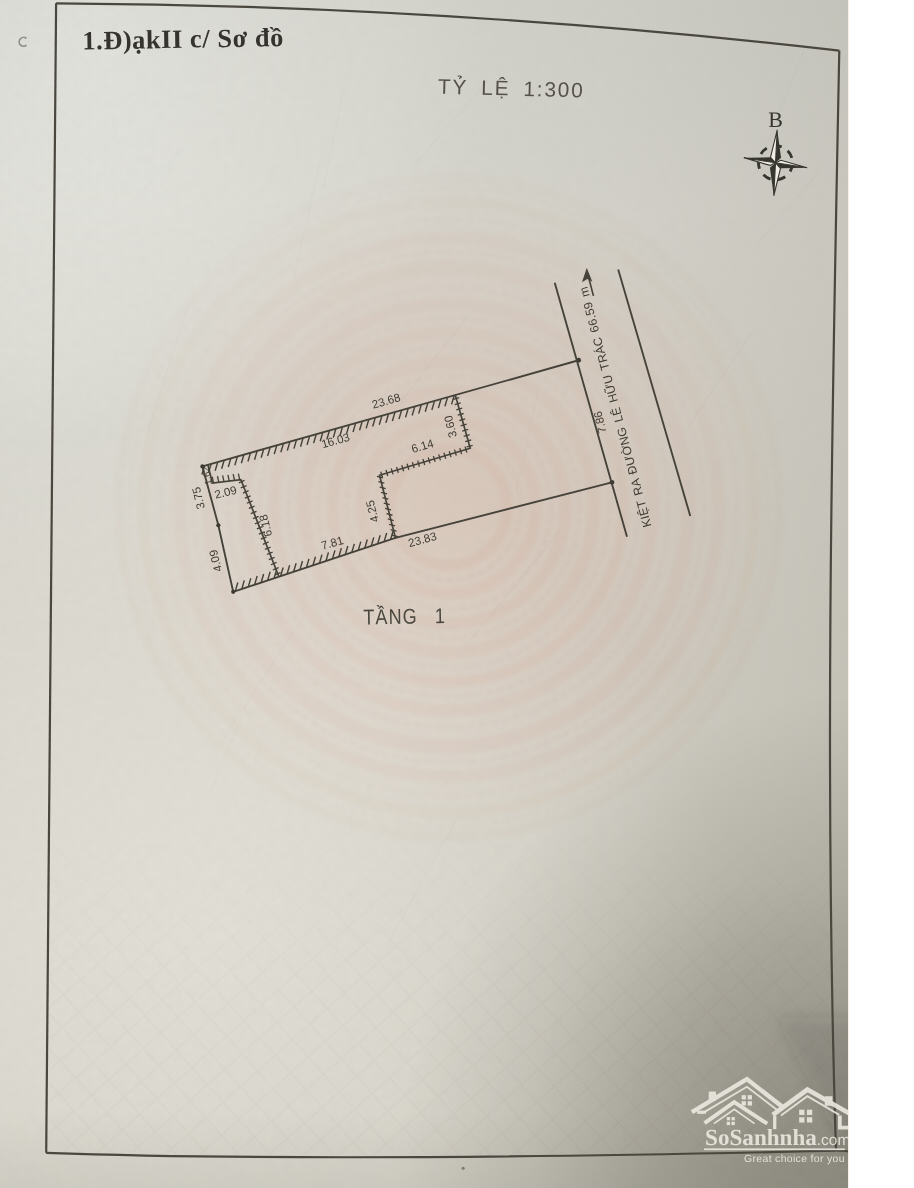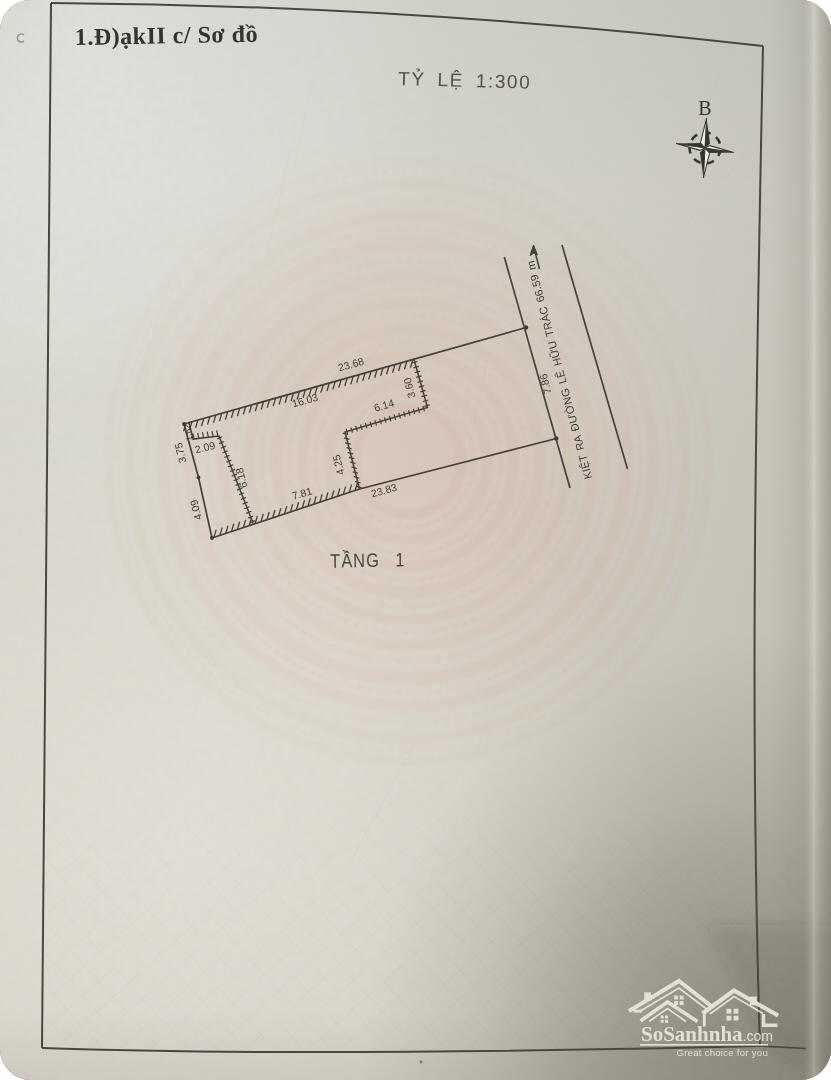--- a/index.html
+++ b/index.html
@@ -1,17 +1,17 @@
 <!DOCTYPE html>
 <html><head>
 <meta charset="utf-8">
 <style>
   html,body { margin:0; padding:0; }
-  #page { position:relative; width:831px; height:1080px; overflow:hidden;
-          font-family:"Liberation Sans", sans-serif; background:#c2410c;border-radius:31px; }
+  #page { position:relative; width:771px; height:1080px; overflow:hidden;
+          font-family:"Liberation Sans", sans-serif; background:#c2410c; }
   svg { position:absolute; left:0; top:0; }
 </style>
 </head>
 <body>
 
 <div id="page">
 <svg width="831" height="1080" viewBox="0 0 831 1080">
 <defs>
   <linearGradient id="base" x1="0" y1="0" x2="200" y2="1080" gradientUnits="userSpaceOnUse">
     <stop offset="0" stop-color="#d9d9d2"></stop>

